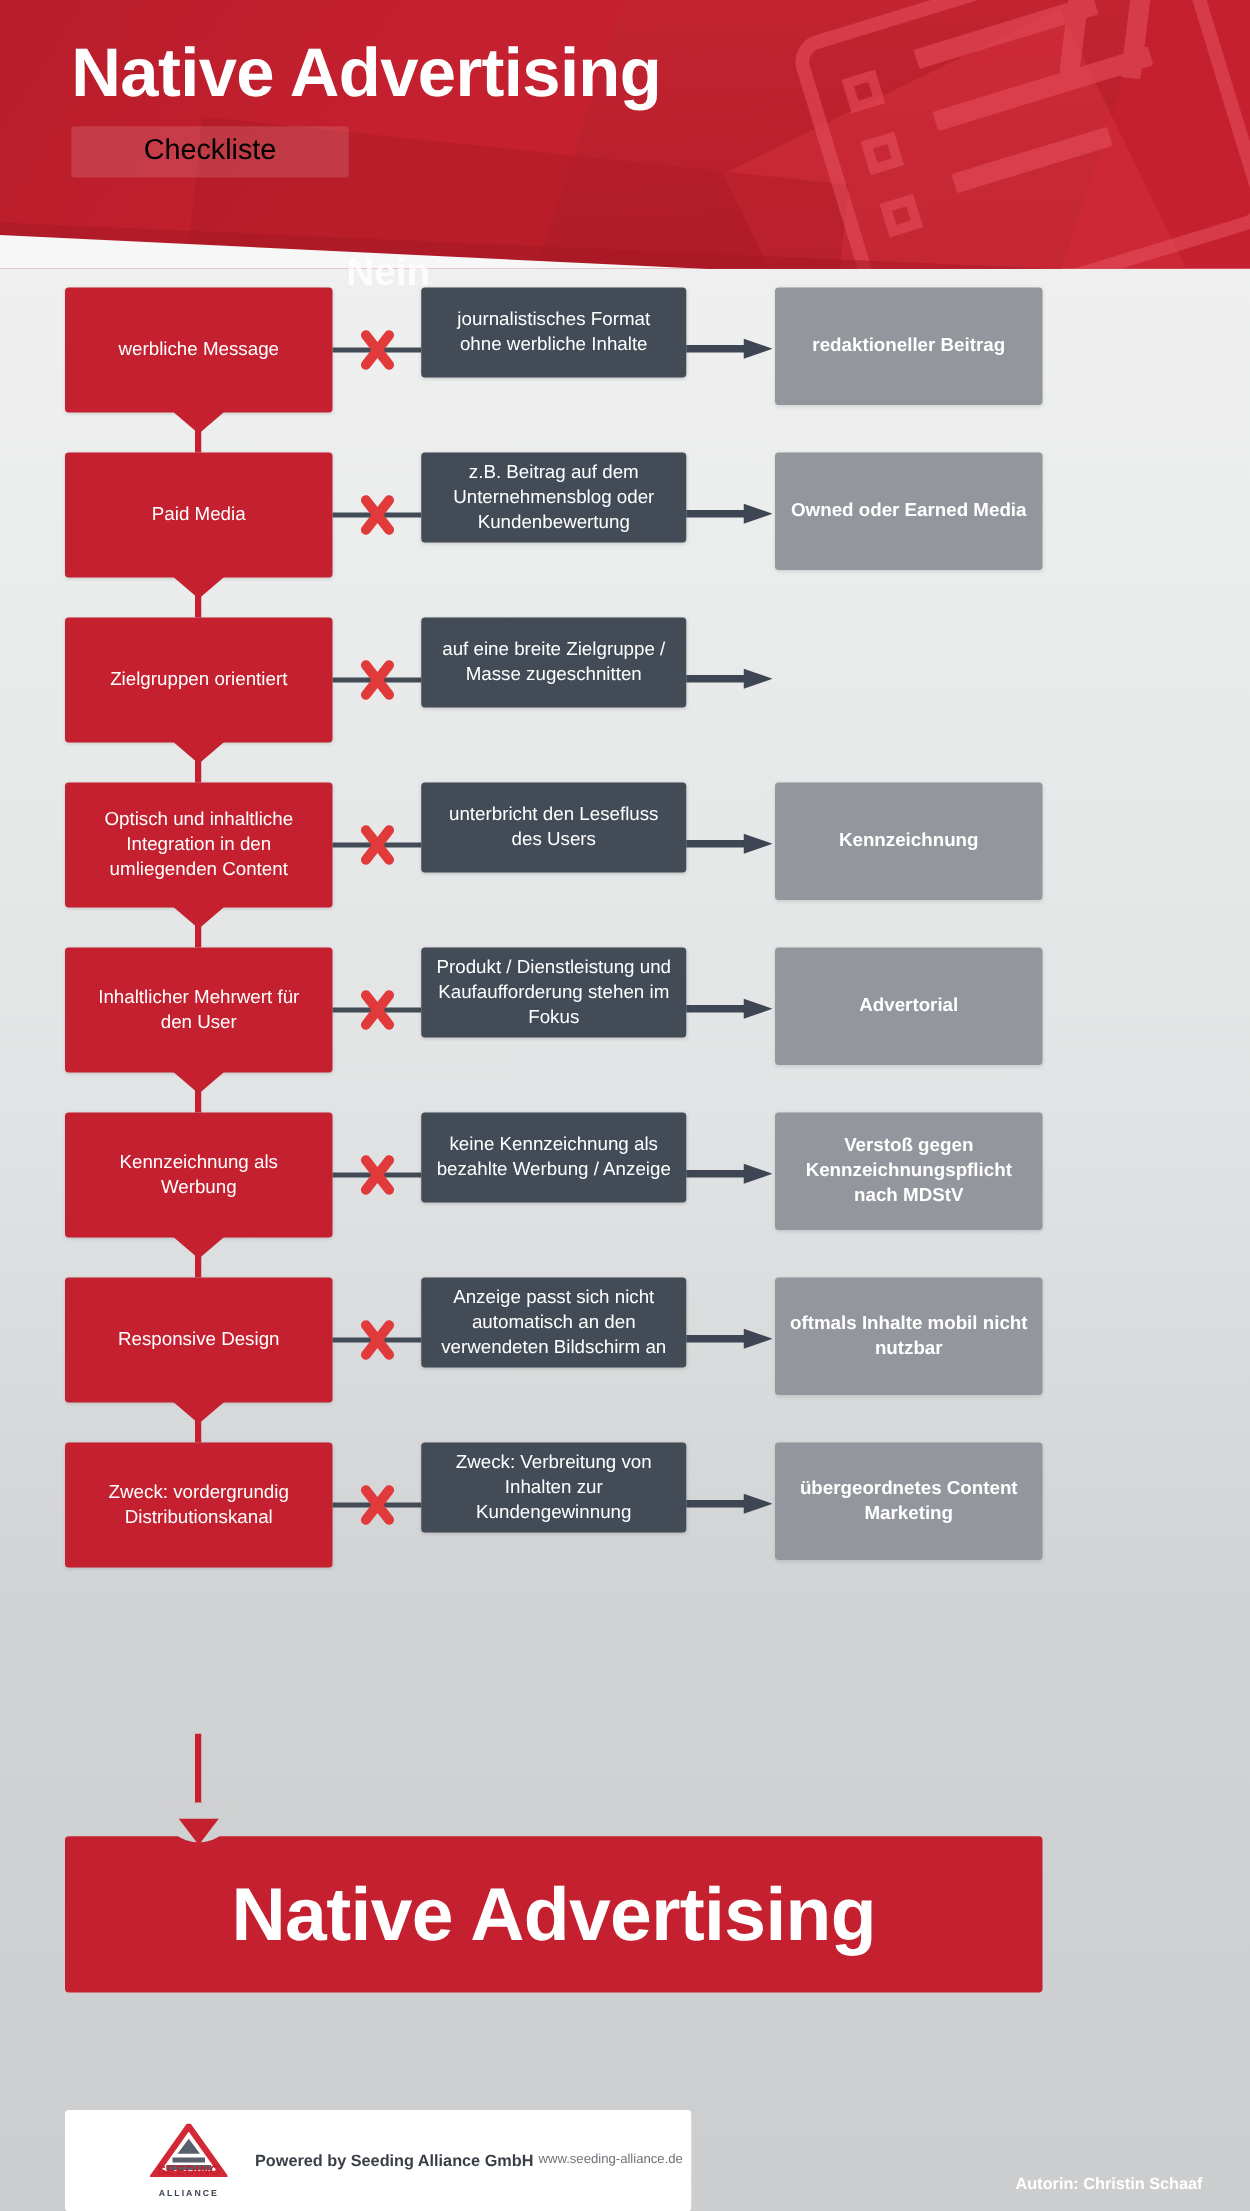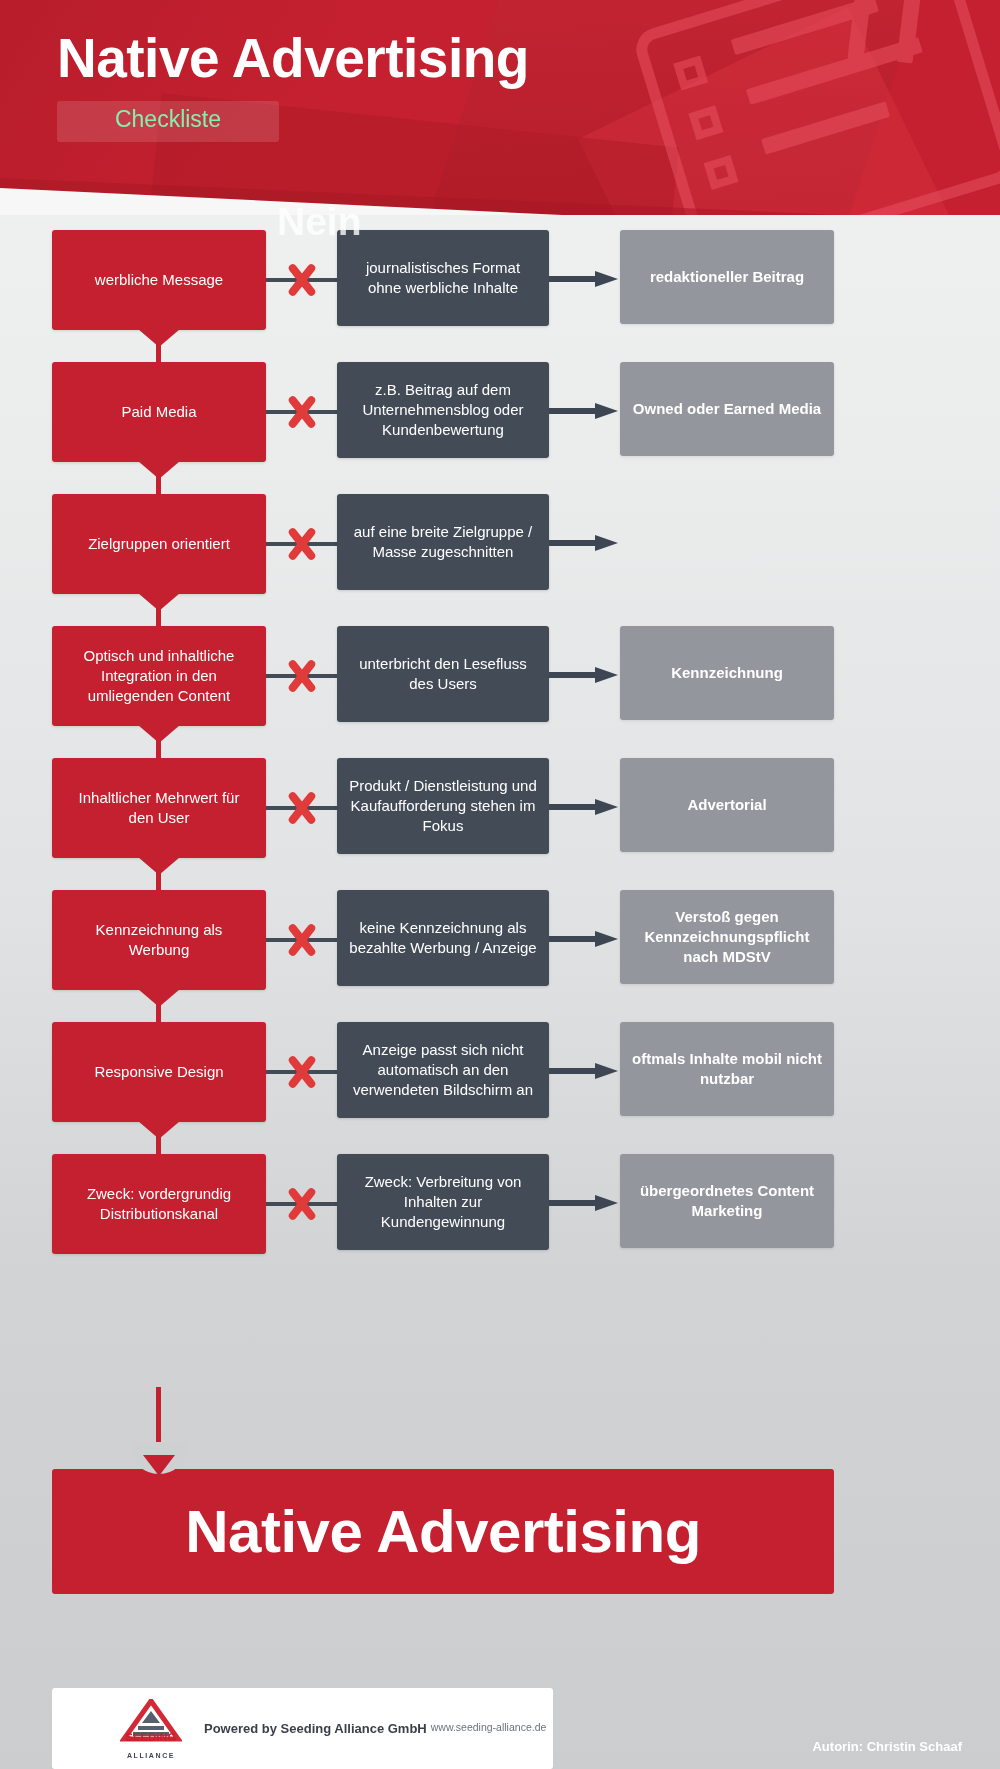--- a/index.html
+++ b/index.html
@@ -116,26 +116,26 @@
     width: 222px; height: 41px;
     background: rgba(255,255,255,0.13);
     border-radius: 3px;
   }
   #subtitle {
     position: absolute;
     left: 57px; top: 101px;
     width: 222px; height: 37px;
     display: flex; align-items: center; justify-content: center;
     font-size: 23px;
-    color: #86efac;
+    color: #000000;
   }
   #nein-ghost {
     position: absolute;
     left: 277px; top: 200px;
-    font-size: 39px;
+    font-size: 31px;
     font-weight: bold;
     color: rgba(255,255,255,0.78);
     z-index: 3;
     pointer-events: none;
   }
 
   
   #flow {
     position: absolute;
     left: 0; top: 230px;
@@ -171,21 +171,21 @@
     bottom: -17px;
     margin-left: -21px;
     width: 0; height: 0;
     border-left: 21px solid transparent;
     border-right: 21px solid transparent;
     border-top: 18px solid #c4202f;
   }
   .row.last .box-red::after { display: none; }
   .box-dark {
     left: 337px; top: 0;
-    width: 212px; height: 96px;
+    width: 212px; height: 72px;
     background: #434b57;
     box-shadow: 0 1px 3px rgba(0,0,0,.14);
   }
   .box-gray {
     left: 620px; top: 0;
     width: 214px; height: 94px;
     background: #93969c;
     box-shadow: 0 1px 3px rgba(0,0,0,.10);
     font-weight: bold;
   }

